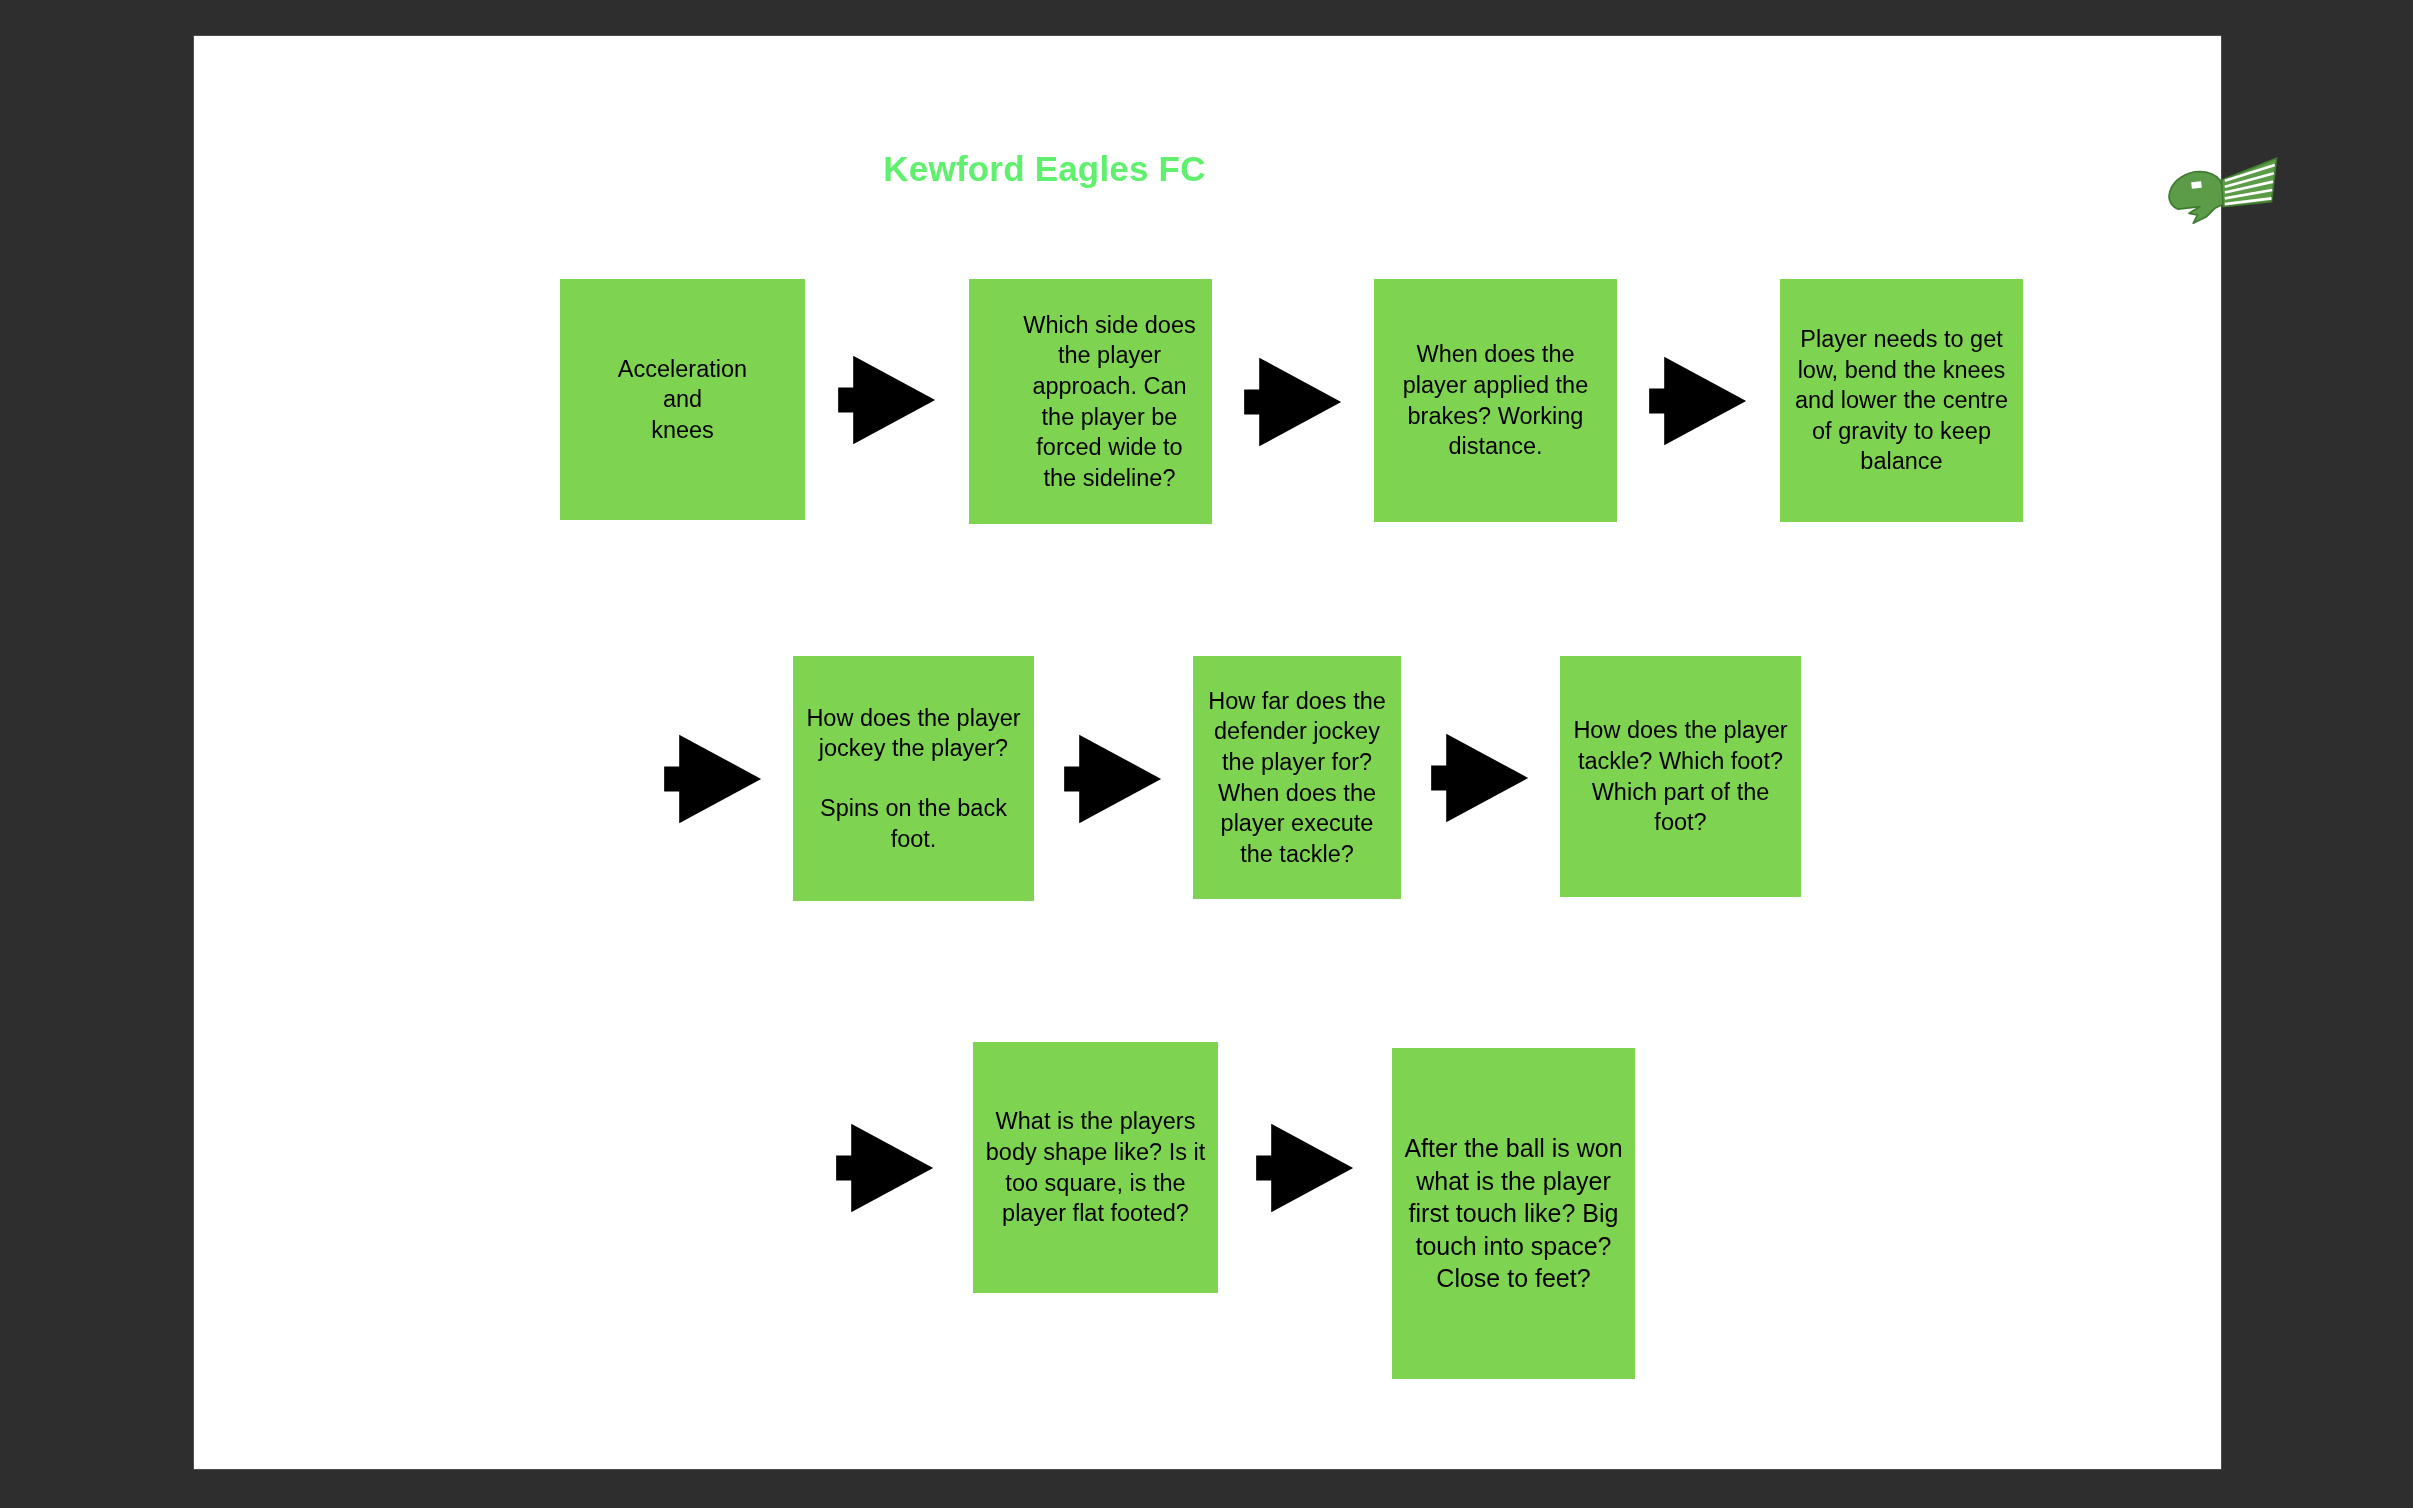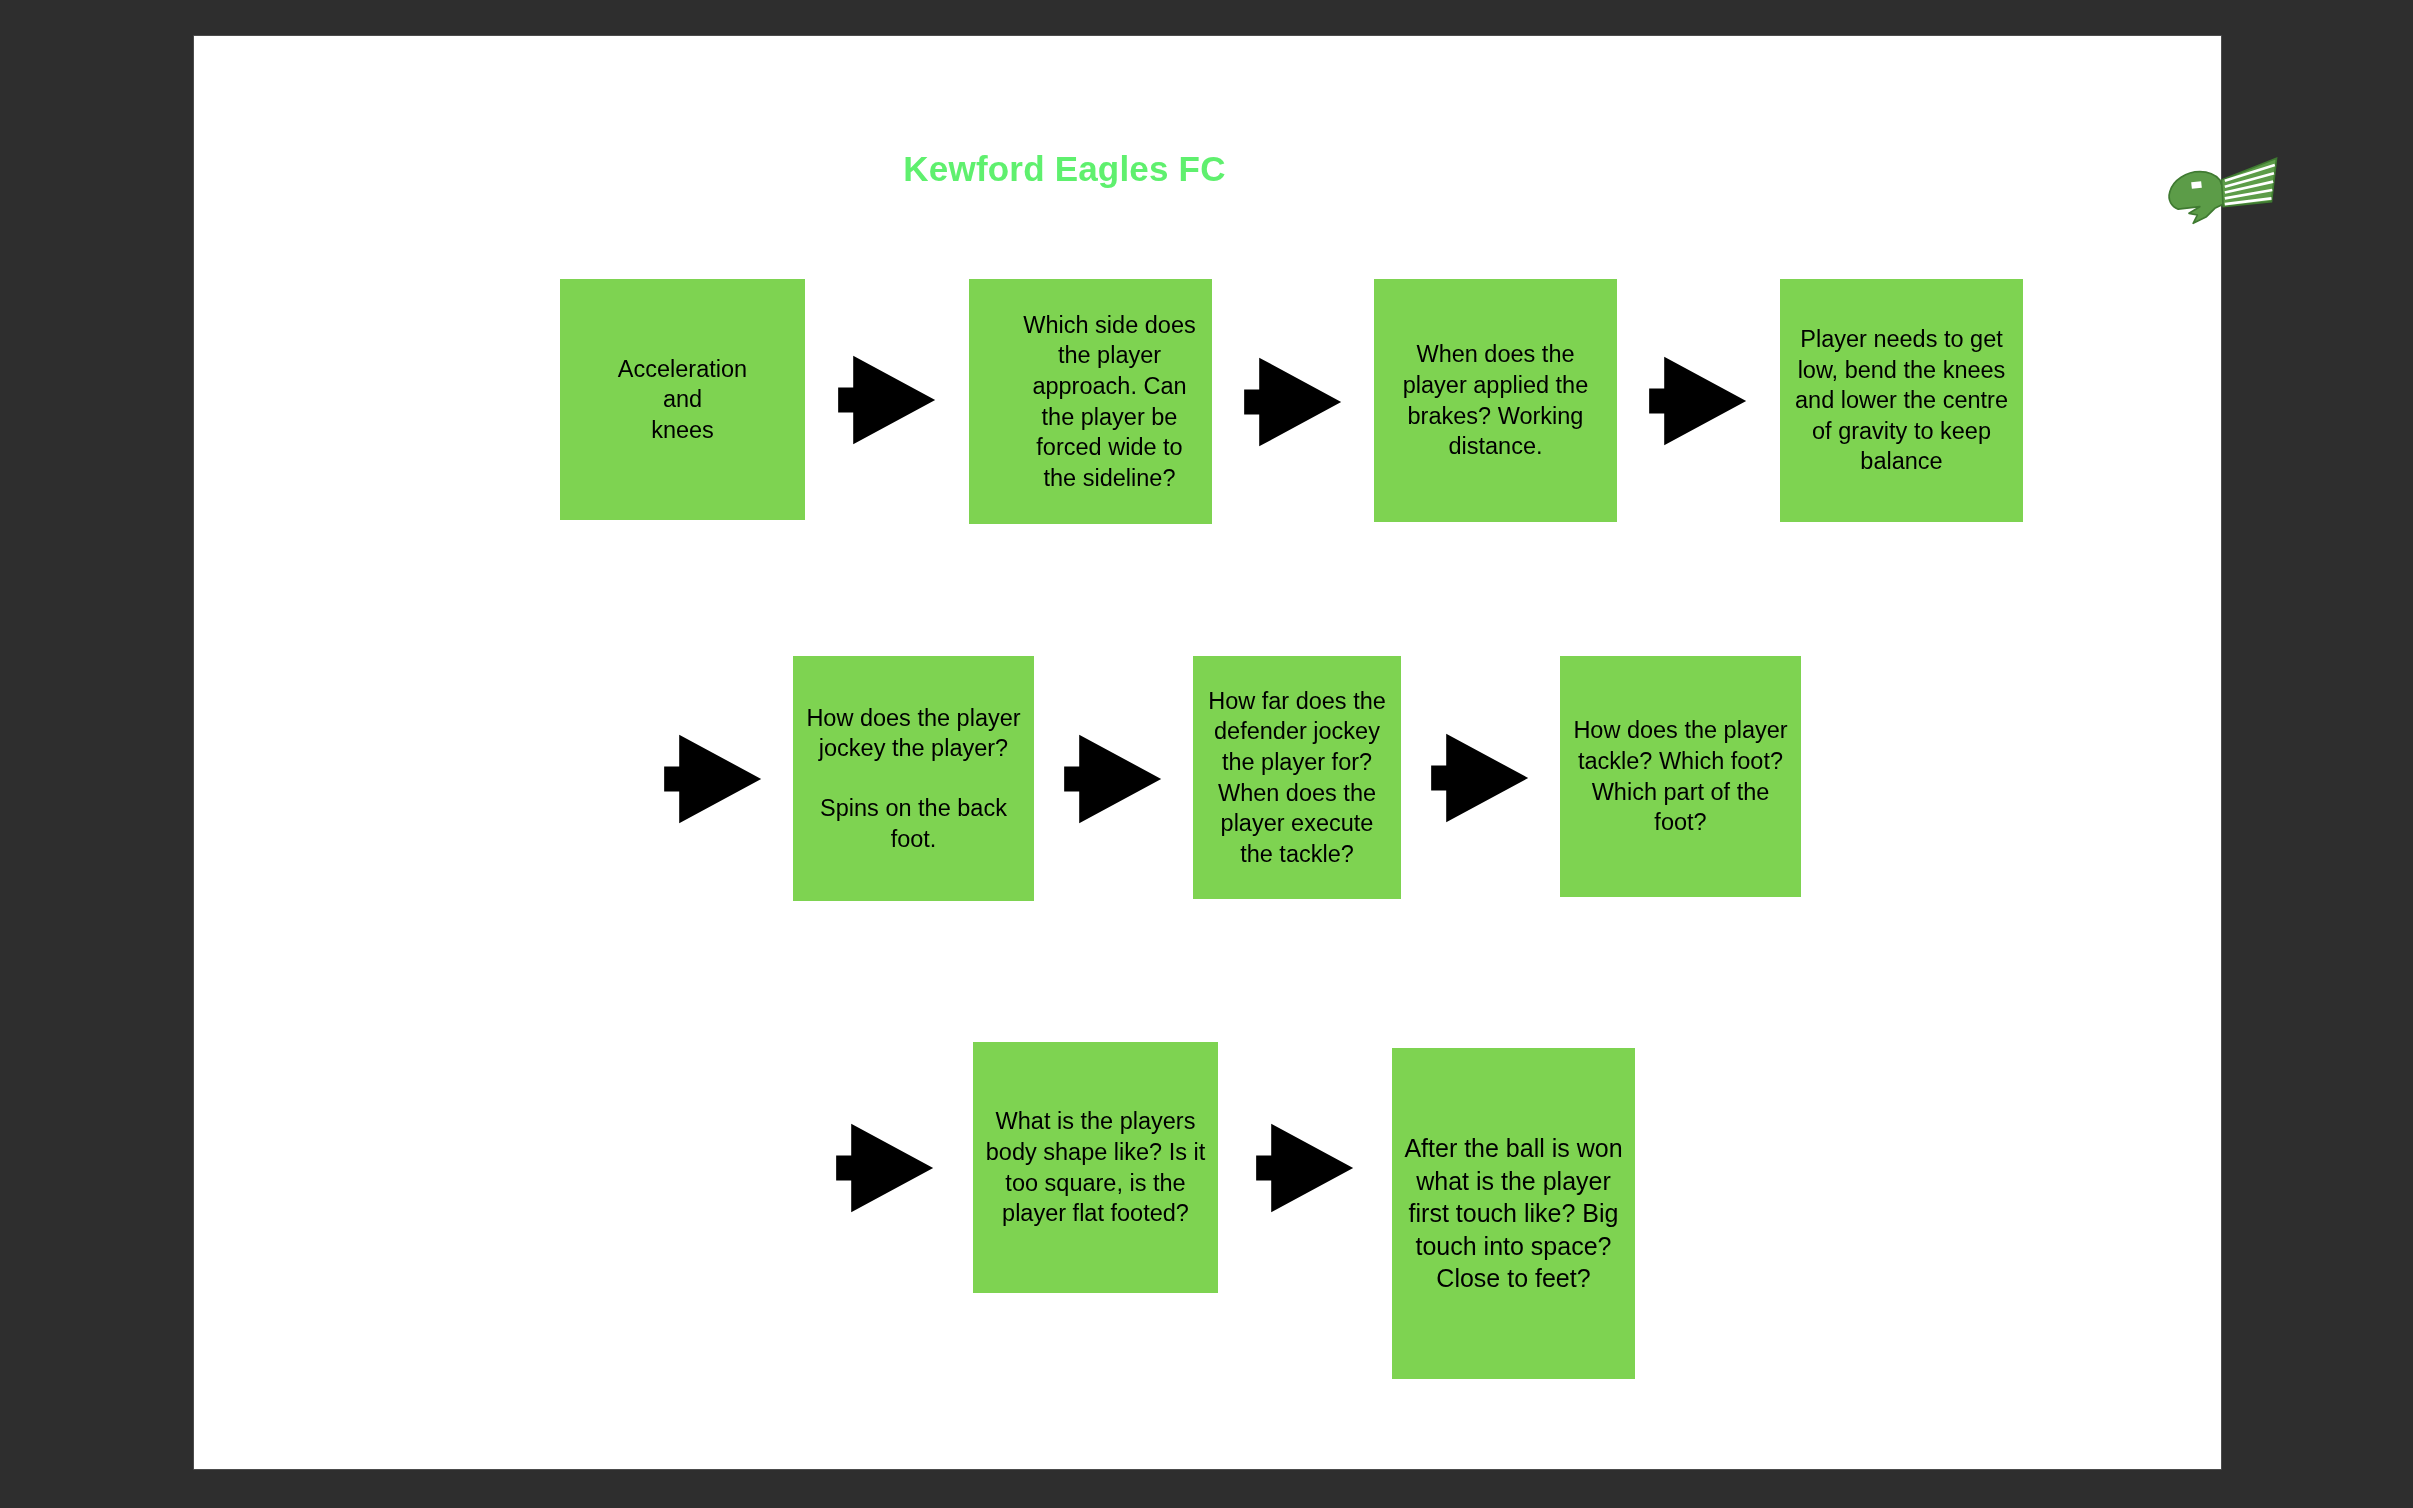--- a/index.html
+++ b/index.html
@@ -37,21 +37,20 @@
     left: 0;
     top: 113px;
     width: 1701px;
     text-align: center;
     font-size: 35px;
     font-weight: bold;
     letter-spacing: 0.2px;
     color: #5ff06e;
     font-family: "Liberation Sans", sans-serif;
     white-space: nowrap;
-    padding-left: 20px;
   }
 
   
   #club-logo {
     position: absolute;
     left: 1969px;
     top: 119px;
     width: 117px;
     height: 75px;
   }

